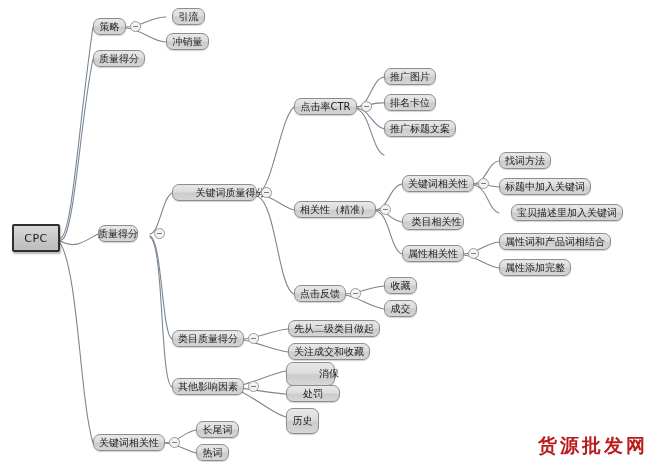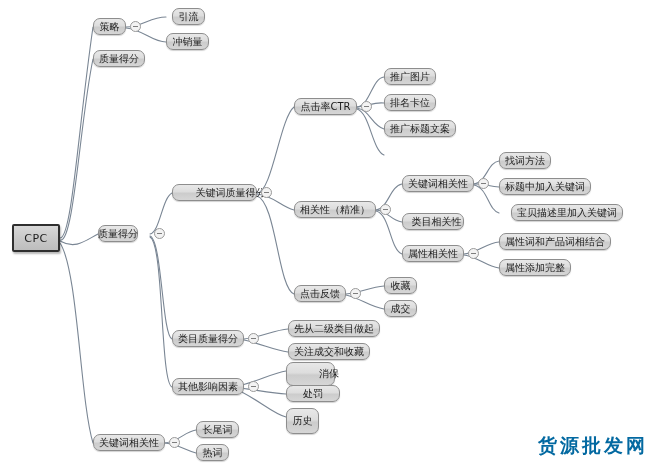--- a/index.html
+++ b/index.html
@@ -68,21 +68,21 @@
     top: 4px;
     width: 5px;
     height: 1px;
     background: #7d7d7d;
   }
   #watermark {
     position: absolute;
     right: 12px;
     bottom: 8px;
     text-align: left;
-    color: #0369a1;
+    color: #b91c1c;
     font-family: "DejaVu Serif", "Liberation Serif", serif;
     user-select: none;
   }
   #watermark .wm-cn {
     font-size: 19px;
     letter-spacing: 3px;
     font-weight: bold;
     display: block;
   }
   #watermark .wm-url {

